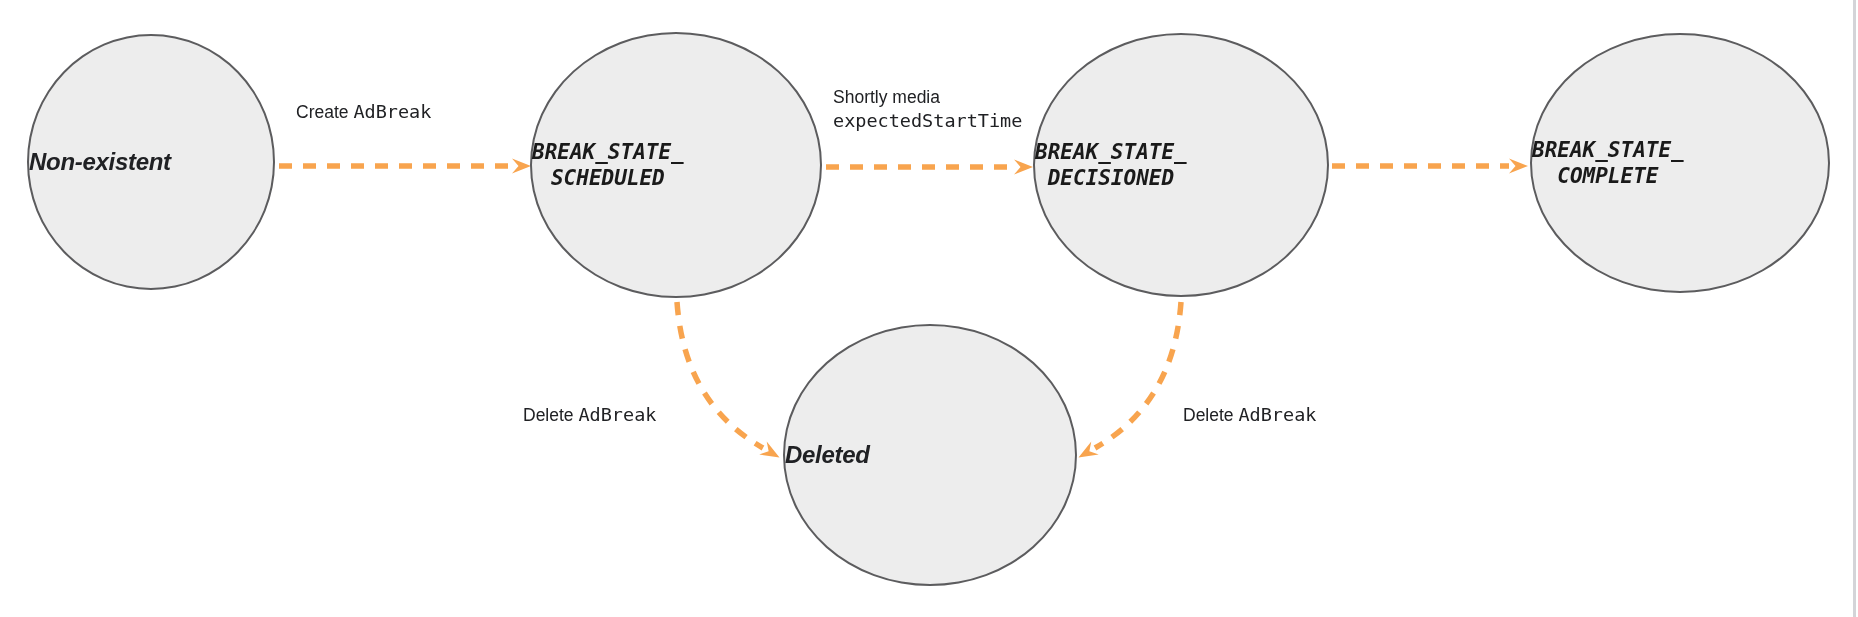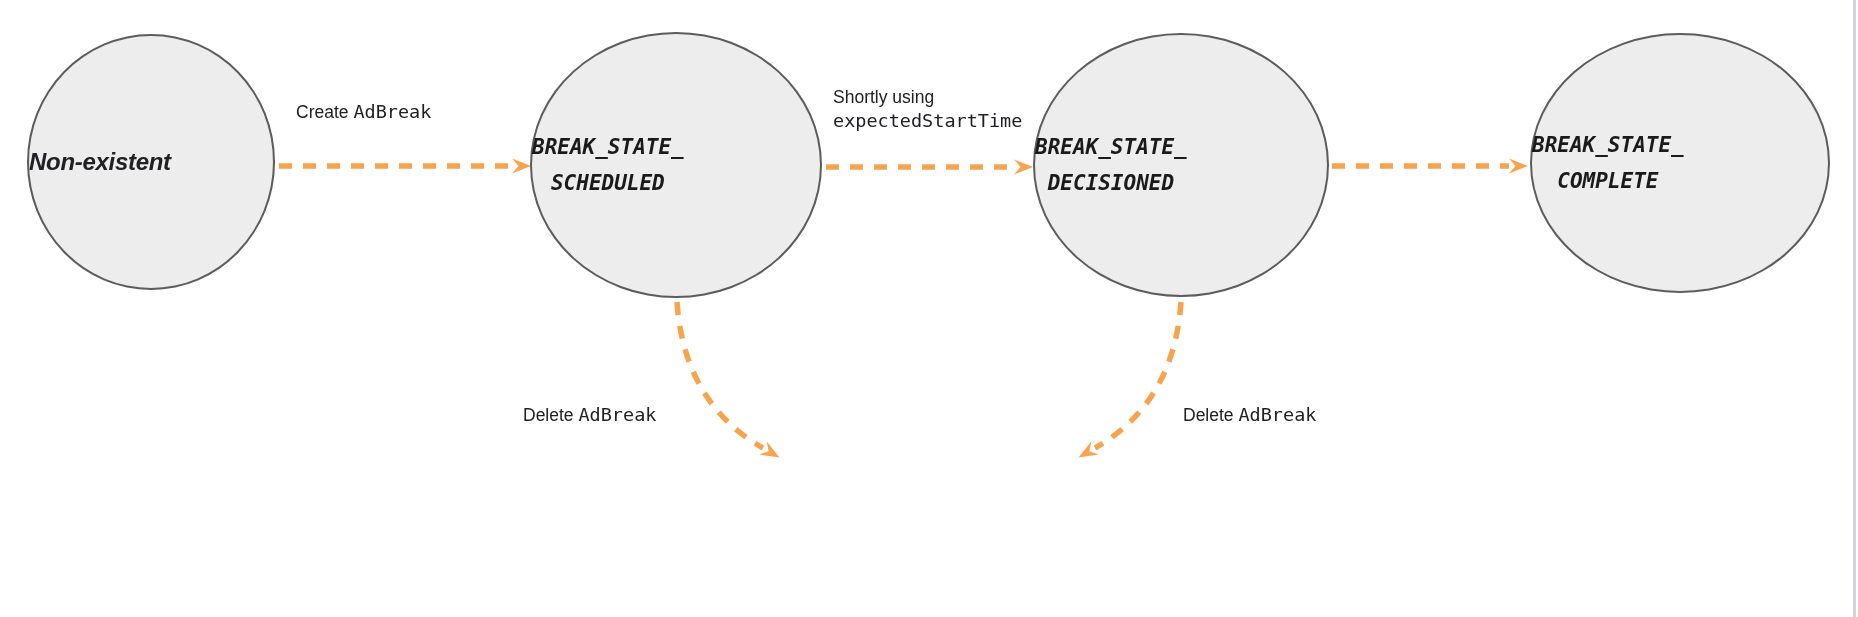--- a/index.html
+++ b/index.html
@@ -40,21 +40,21 @@
     font-family: "Liberation Sans", sans-serif;
     font-weight: 700;
     font-size: 24px;
     letter-spacing: -0.3px;
     color: var(--text, #202124);
   }
   .node-label-code {
     font-family: "DejaVu Sans Mono", monospace;
     font-weight: 700;
     font-size: 21px;
-    line-height: 36px;
+    line-height: 26px;
     white-space: pre-line;
     color: #1a1a1a;
   }
   #n-nonexistent   { left: 27px;   top: 34px;  width: 248px; height: 256px; }
   #n-scheduled     { left: 530px;  top: 32px;  width: 292px; height: 266px; }
   #n-decisioned    { left: 1033px; top: 33px;  width: 296px; height: 264px; }
   #n-complete      { left: 1530px; top: 33px;  width: 300px; height: 260px; }
   #n-deleted       { left: 783px;  top: 324px; width: 294px; height: 262px; }
 
   
@@ -114,27 +114,30 @@
   <div class="node" id="n-decisioned">
     <span class="node-label-code">BREAK_STATE_
 DECISIONED</span>
   </div>
 
   <div class="node" id="n-complete">
     <span class="node-label-code">BREAK_STATE_
 COMPLETE</span>
   </div>
 
+  <div class="node" id="n-deleted">
+    <span class="node-label-plain">Deleted</span>
+  </div>
 
   <div class="edge-label" id="lbl-create">
     <span>Create </span><span class="code">AdBreak</span>
   </div>
 
   <div class="edge-label" id="lbl-shortly">
-    <span class="line">Shortly using</span>
+    <span class="line">Shortly media</span>
     <span class="line code">expectedStartTime</span>
   </div>
 
 
   <div class="edge-label" id="lbl-delete-left">
     <span>Delete </span><span class="code">AdBreak</span>
   </div>
 
   <div class="edge-label" id="lbl-delete-right">
     <span>Delete </span><span class="code">AdBreak</span>

